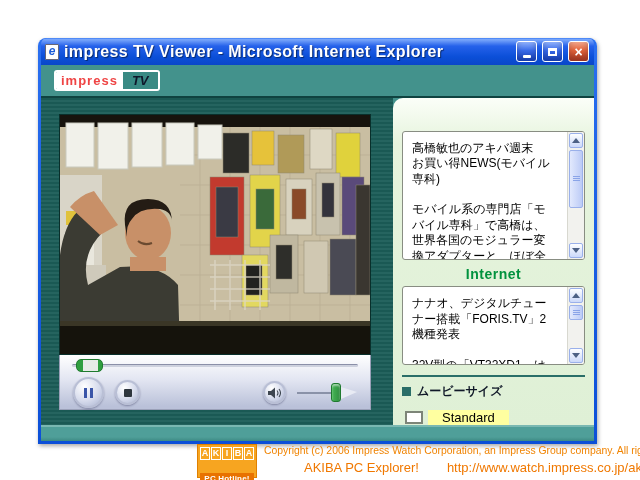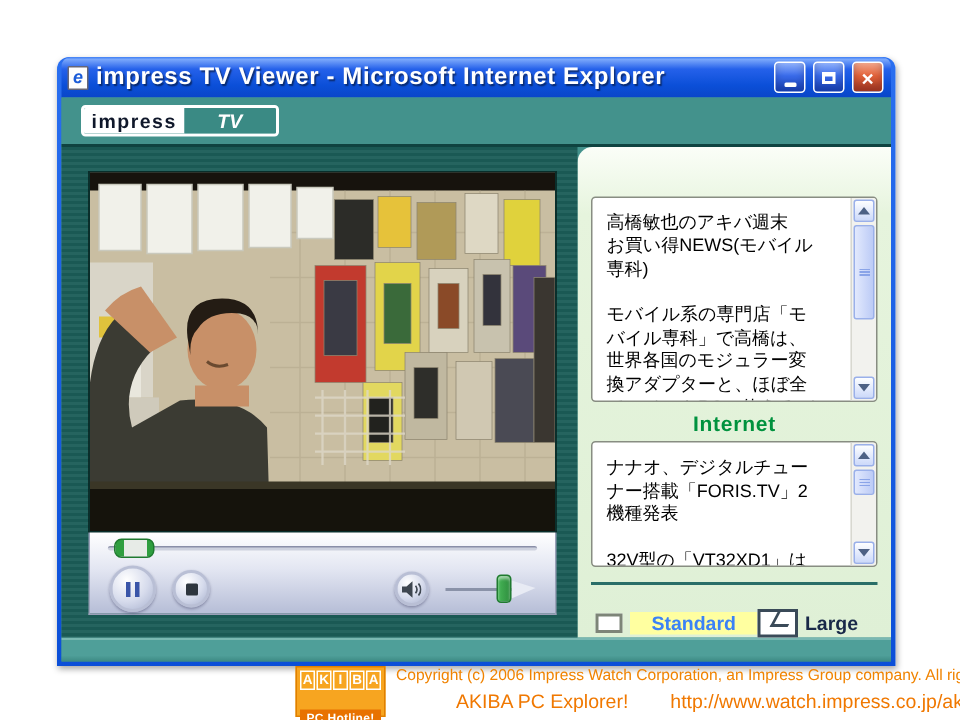--- a/index.html
+++ b/index.html
@@ -29,22 +29,22 @@
   .glyph-max { width:9px; height:8px; border:2px solid #fff; border-top-width:3px; }
   .glyph-close { color:#fff; font-weight:bold; font-size:14px; line-height:14px; }
 
   .win-body { height:calc(100% - 27px); display:flex; flex-direction:column; background:#43928c; }
 
   
   .brandbar { height:33px; background:#43928c; border-bottom:2px solid #0f4340;
               display:flex; align-items:center; padding-left:13px; }
   .logo { display:inline-flex; border:2px solid #fff; border-radius:3px; overflow:hidden;
           font-weight:bold; font-size:13px; line-height:17px; }
-  .logo .lg-impress { background:#fff; color:#0f172a; padding:0 5px; letter-spacing:1px; }
-  .logo .lg-tv { background:#3a8a84; color:#ffffff; padding:0 22px; font-style:italic; }
+  .logo .lg-impress { background:#fff; color:#ef4444; padding:0 5px; letter-spacing:1px; }
+  .logo .lg-tv { background:#3a8a84; color:#0f172a; padding:0 9px; font-style:italic; }
 
   
   .main { flex:1; display:flex; min-height:0; }
   .left-col { width:352px; position:relative;
               background:repeating-linear-gradient(180deg,#1a5954 0 2px,#25645f 2px 4px); }
   .video { position:absolute; left:18px; top:16px; width:312px; height:241px;
            background:#000; border:1px solid #092f2b; }
   .video svg { display:block; }
 
   .controlbar { position:absolute; left:18px; top:257px; width:312px; height:55px;
@@ -104,21 +104,21 @@
   .divider { border-top:2px solid #2a6e68; margin:10px 0 6px; }
   .msize-head { display:flex; align-items:center; gap:6px; font-size:12px; font-weight:bold; color:#101828; }
   .msize-bullet { width:9px; height:9px; background:#2a6e68; flex:0 0 auto; }
   .size-row { display:flex; align-items:center; margin-top:10px; padding:0 3px; }
   .size-opt { display:flex; align-items:center; gap:5px; }
   .size-opt.large { margin-left:auto; margin-right:10px; }
   .icon-std { width:18px; height:13px; background:#fff; border:2px solid #7d8578; }
   .icon-lg  { position:relative; width:27px; height:19px; background:#fff; border:2px solid #3a4a58; }
   .icon-lg::after { content:""; position:absolute; left:9px; top:-1px; width:10px; height:9px;
                     border-left:2px solid #3a4a58; border-bottom:2px solid #3a4a58; transform:skewX(-28deg); }
-  .lbl-std { background:#ffffa0; color:#3b82f6; font-weight:bold; font-size:13px; padding:0 14px; }
+  .lbl-std { background:#ffffa0; color:#000000; font-weight:normal; font-size:13px; padding:0 14px; }
   .lbl-lg  { color:#182848; font-weight:bold; font-size:13px; }
 
   .footband { height:16px;
               background:linear-gradient(180deg,#7ab8b2 0 2px,#4f9f99 2px 12px,#3d8a84); }
 
   
   .page-footer { position:absolute; left:197px; top:444px; width:441px; display:flex; gap:7px; }
   .akiba-logo { width:62px; height:34px; background:#f7a520; border:1px solid #e08000;
                 padding:2px 2px 1px; display:flex; flex-direction:column; }
   .ak-letters { display:flex; gap:1px; justify-content:center; }
@@ -309,29 +309,29 @@
                   </div>
               </div>
               <div class="sb-btn">
                   <span class="arr-down"></span>
                 </div>
             </div>
           </div>
 
           <div class="divider"></div>
 
+          <div class="msize-head">
+            <span class="msize-bullet"></span>
+            <span>ムービーサイズ</span>
+          </div>
 
           <div class="size-row">
             <span class="size-opt">
               <span class="icon-std"></span>
               <span class="lbl-std">Standard</span>
-            </span>
-            <span class="size-opt large">
-              <span class="icon-lg"></span>
-              <span class="lbl-lg">Large</span>
             </span>
           </div>
         </div>
       </div>
 
       <div class="footband"></div>
     </div>
   </div>
 
   <div class="page-footer">

